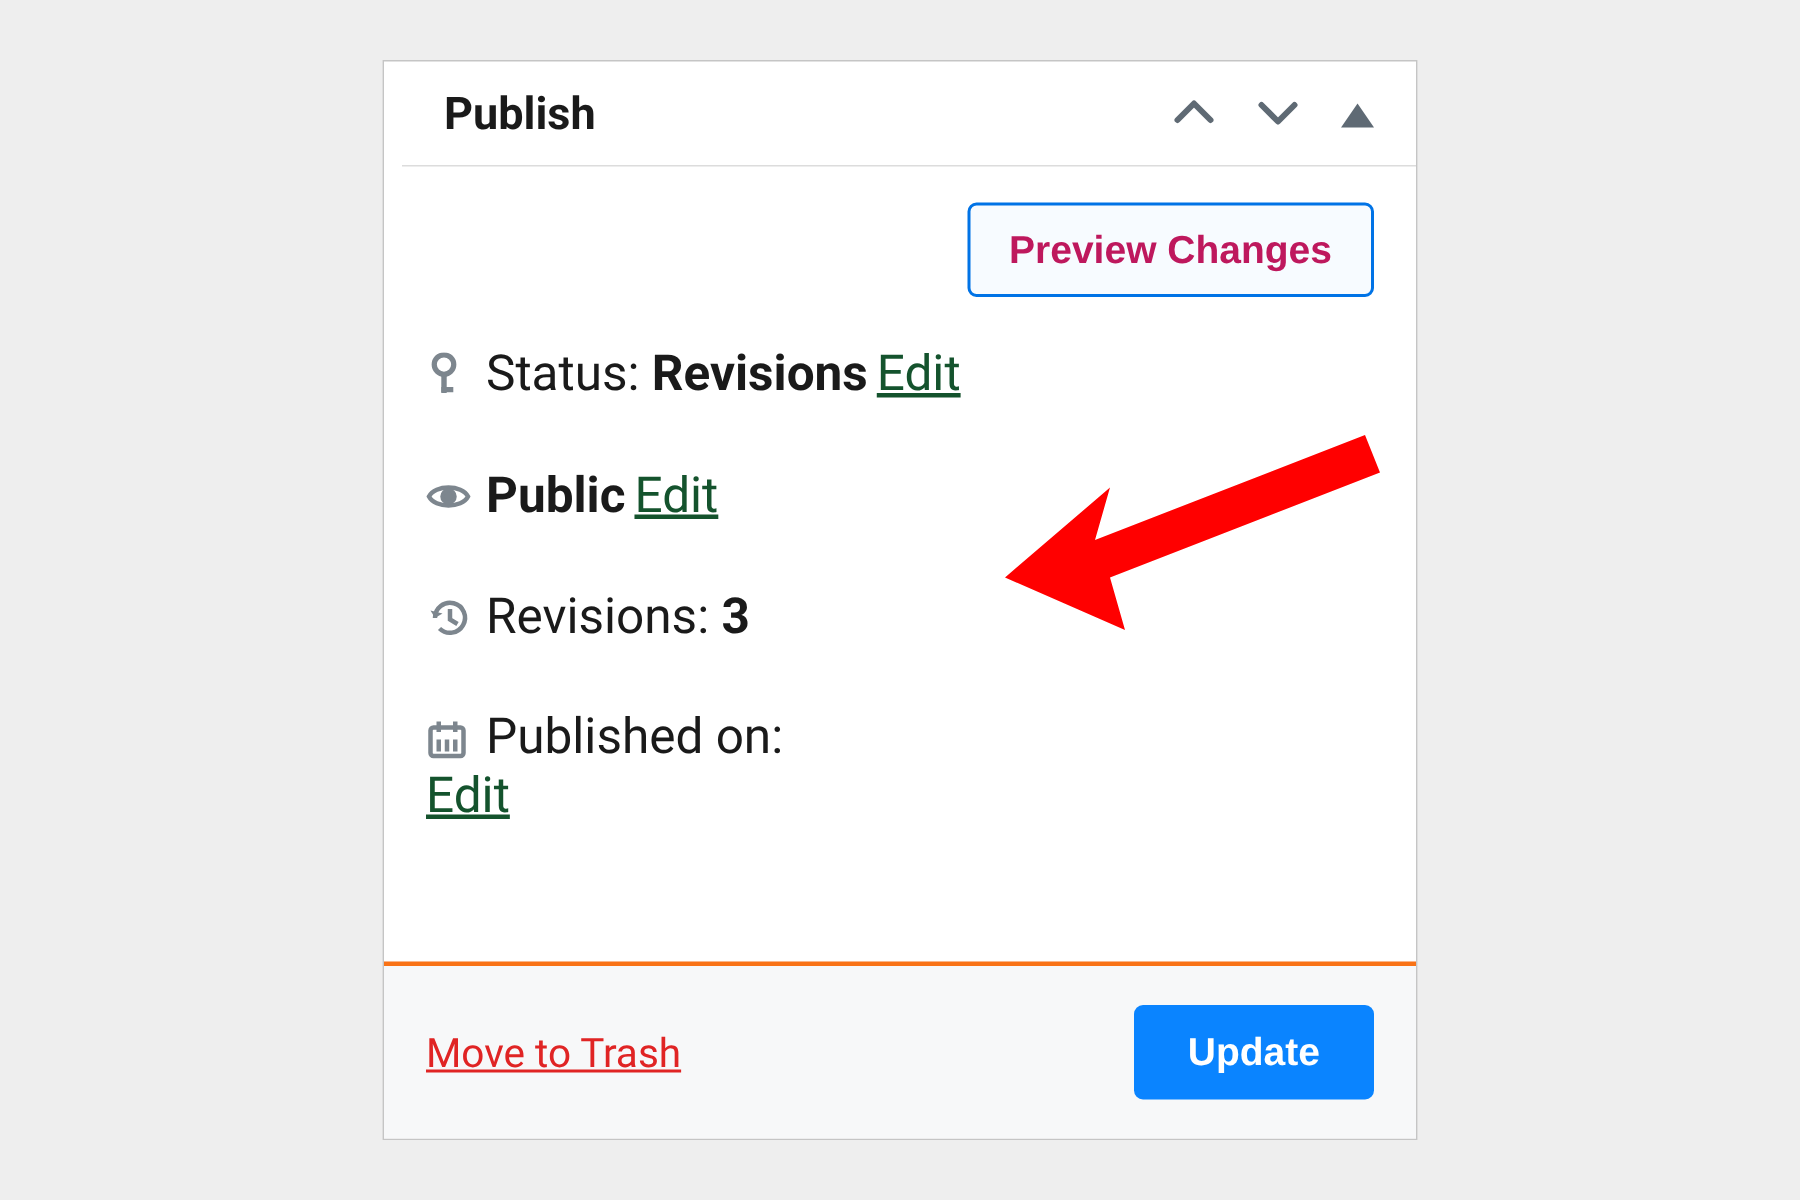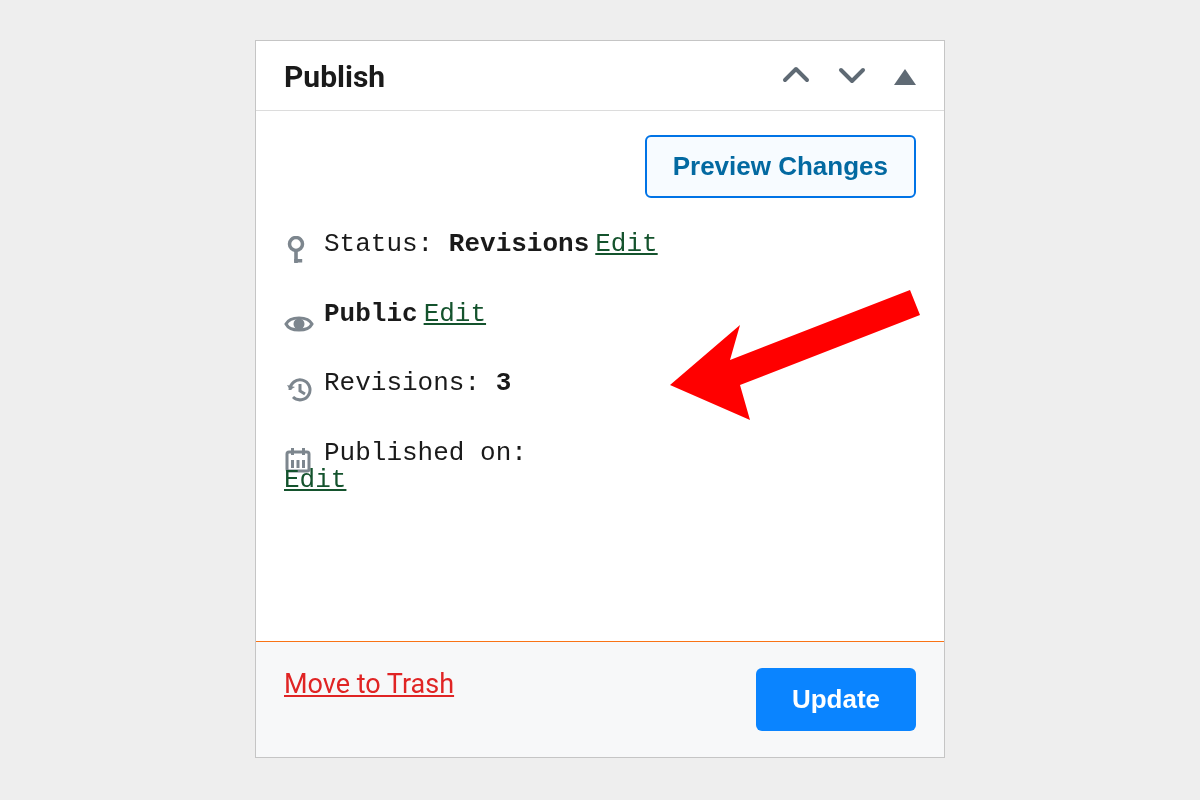--- a/index.html
+++ b/index.html
@@ -18,20 +18,21 @@
       width: 690px;
       background: #fff;
       border: 1px solid #c5c5c5;
     }
     .panel-header {
       display: flex;
       align-items: center;
       justify-content: space-between;
       padding: 18px 28px 16px 28px;
       border-bottom: 1px solid #dcdcdc;
+      margin-left: 12px;
     }
     .panel-title {
       font-size: 30px;
       font-weight: 700;
       color: #1a1a1a;
     }
     .header-icons {
       display: flex;
       align-items: center;
       gap: 28px;
@@ -49,37 +50,36 @@
       padding: 24px 28px 10px 28px;
       min-height: 530px;
     }
     .preview-row {
       display: flex;
       justify-content: flex-end;
       margin-bottom: 26px;
     }
     .preview-btn {
       border: 2px solid #0073e6;
-      color: #0369a1;
+      color: #be185d;
       background: #f7fbff;
       font-size: 26px;
       font-weight: 600;
       padding: 14px 26px;
       border-radius: 6px;
       cursor: pointer;
     }
     .meta-row {
       display: flex;
-      align-items: flex-end;
+      align-items: center;
       margin-bottom: 28px;
-      font-size: 26px;
+      font-size: 33px;
       color: #1a1a1a;
       flex-wrap: wrap;
       line-height: 1.6;
-      font-family: Liberation Mono, monospace;
     }
     .meta-icon {
       width: 40px;
       display: inline-flex;
       justify-content: flex-start;
       color: #7d868e;
       flex-shrink: 0;
     }
     .meta-label {
       white-space: pre;
@@ -88,25 +88,25 @@
       font-weight: 700;
       white-space: pre;
     }
     .edit-link {
       color: #14532d;
       text-decoration: underline;
       margin-left: 6px;
       cursor: pointer;
     }
     .panel-footer {
-      border-top: 1px solid #f97316;
+      border-top: 3px solid #f97316;
       background: #f7f8f9;
       padding: 26px 28px;
       display: flex;
-      align-items: flex-start;
+      align-items: center;
       justify-content: space-between;
     }
     .trash-link {
       color: #e02424;
       text-decoration: underline;
       font-size: 27px;
       cursor: pointer;
     }
     .update-btn {
       background: #0a84ff;

